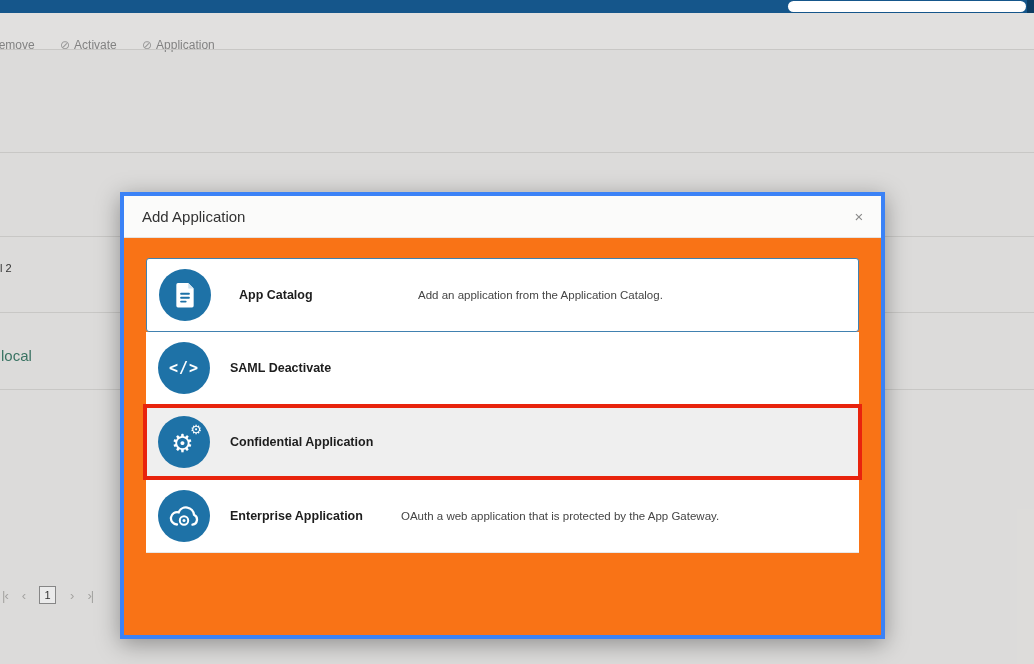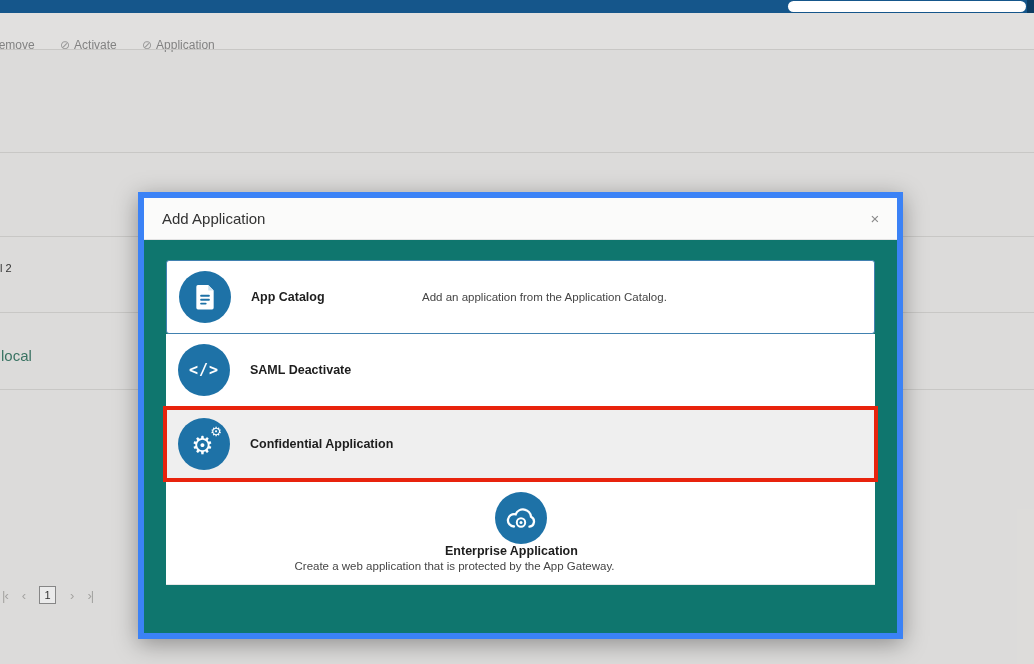--- a/index.html
+++ b/index.html
@@ -56,22 +56,22 @@
   }
 
   
   .overlay {
     position:absolute; left:0; top:13px; width:1034px; height:651px;
     background:rgba(60,60,60,0.10); z-index:3;
   }
 
   
   .modal {
-    position:absolute; left:138px; top:192px; width:765px; height:447px;
-    background:#0f766e; border:6px solid #3b82f6;
+    position:absolute; left:120px; top:192px; width:765px; height:447px;
+    background:#f97316; border:4px solid #3b82f6;
     box-shadow:0 5px 22px rgba(0,0,0,0.35); z-index:4;
   }
   .modal-header {
     position:relative; height:42px; background:#fbfbfa;
     border-bottom:1px solid #e3e3e3;
   }
   .modal-title {
     position:absolute; left:18px; top:0; line-height:42px;
     font-size:15px; color:#333;
   }
@@ -81,23 +81,23 @@
     line-height:20px; cursor:pointer;
   }
   .modal-body { padding:20px 22px 14px 22px; }
 
   
   .option {
     display:flex; align-items:center; padding:10px 12px; min-height:72px;
     background:#fff; cursor:pointer;
   }
   .option + .option { border-top:1px solid #e8e8e8; }
-  .option:last-child { border-bottom:1px solid #e8e8e8;flex-direction:column; }
+  .option:last-child { border-bottom:1px solid #e8e8e8; }
   .option.selected {
-    border:1px solid var(--selected-blue, #4181b0); border-radius:3px;
+    border:1px solid var(--selected-blue, #4181b0); border-radius:3px;gap:8px;
   }
   .option.selected + .option { border-top:none; }
   .option.highlighted {
     background:#efefef;
     border:4px solid var(--highlight-red, #e8230d);
     margin:0 -3px; padding:8px 11px;
   }
   .option.highlighted + .option { border-top:none; }
 
   .opt-icon {
@@ -196,16 +196,16 @@
   </div>
       <div class="option">
     <span class="opt-icon">
           <svg class="svg-cloud" viewBox="0 0 32 24">
             <path d="M9 20.5a6.2 6.2 0 1 1 1.7-12.2A8 8 0 0 1 26 10.7a5.3 5.3 0 0 1-1.5 10" fill="none" stroke="#fff" stroke-width="2.3" stroke-linecap="round"></path>
             <circle cx="16" cy="16.5" r="4.2" fill="none" stroke="#fff" stroke-width="2"></circle>
             <circle cx="16" cy="16.5" r="1.5" fill="#fff"></circle>
           </svg>
         </span>
     <span class="opt-title">Enterprise Application</span>
-    <span class="opt-desc">Create a web application that is protected by the App Gateway.</span>
+    <span class="opt-desc">OAuth a web application that is protected by the App Gateway.</span>
   </div>
     </div>
 </div>
 
 </body></html>

